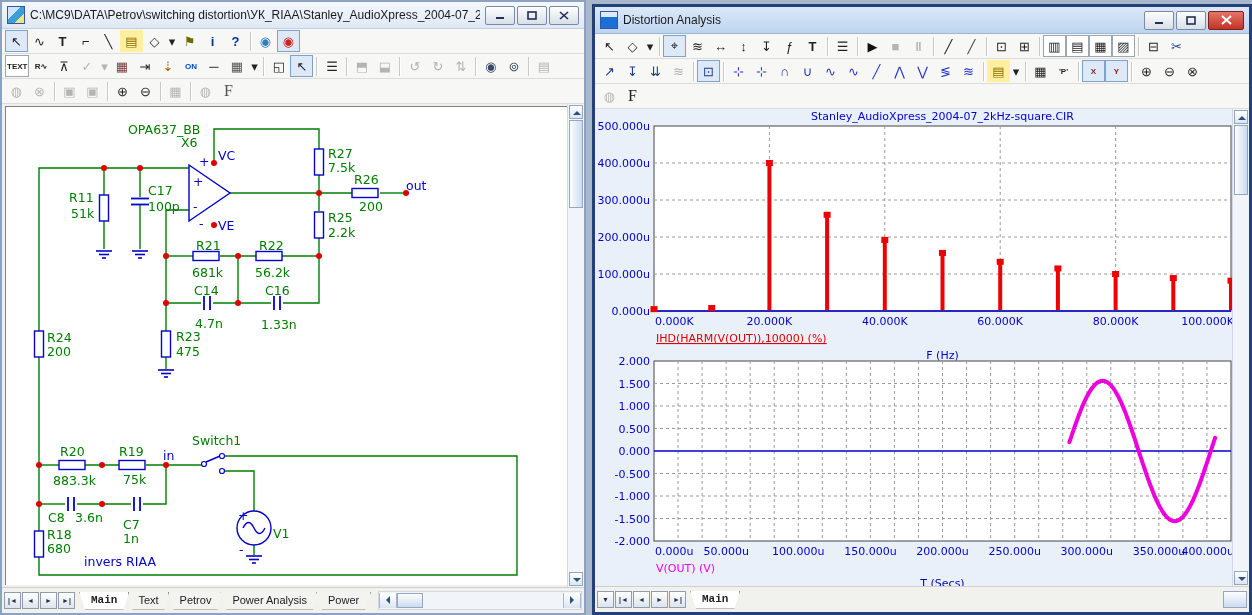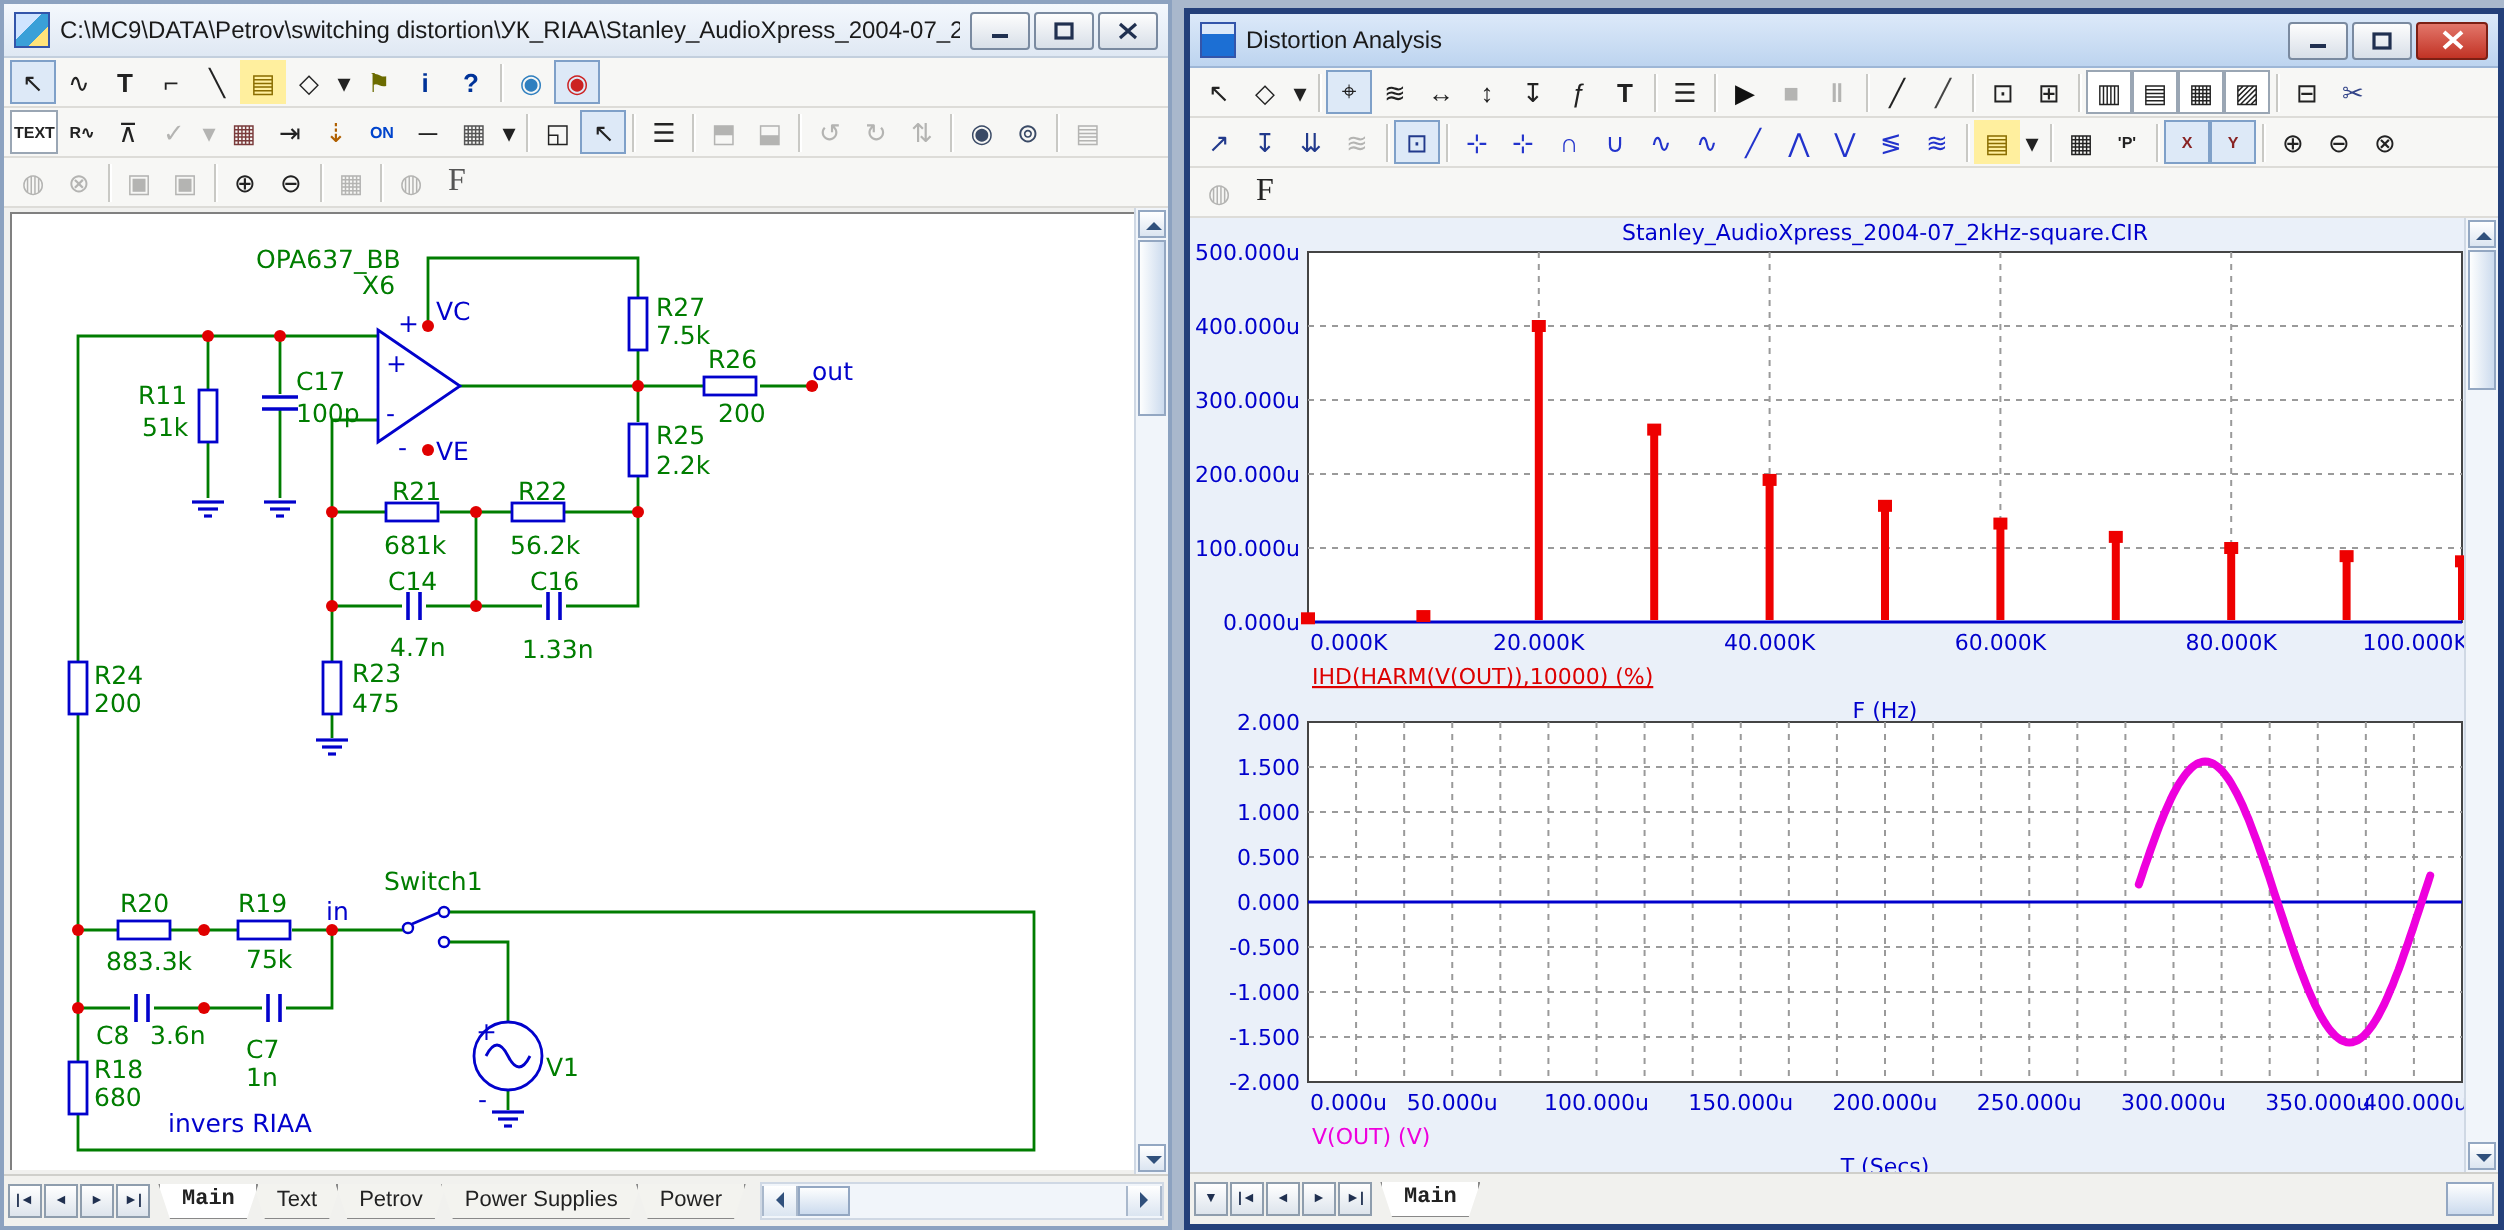--- a/index.html
+++ b/index.html
@@ -370,21 +370,21 @@
   </div>
   <div class="tabbar" id="ltabs">
       <div class="navbtn">|◄</div>
       <div class="navbtn">◄</div>
       <div class="navbtn">►</div>
       <div class="navbtn">►|</div>
       <div style="width: 6px;"></div>
       <div class="tab active">Main</div>
       <div class="tab">Text</div>
       <div class="tab">Petrov</div>
-      <div class="tab">Power Supplies</div>
+      <div class="tab">Power Analysis</div>
       <div class="tab">Power</div>
       <div class="hscroll">
         <div class="hbtn l"></div>
         <div class="hthumb"></div>
         <div class="htrack"></div>
         <div class="hbtn r"></div>
       </div>
     </div>
 </div>
 

